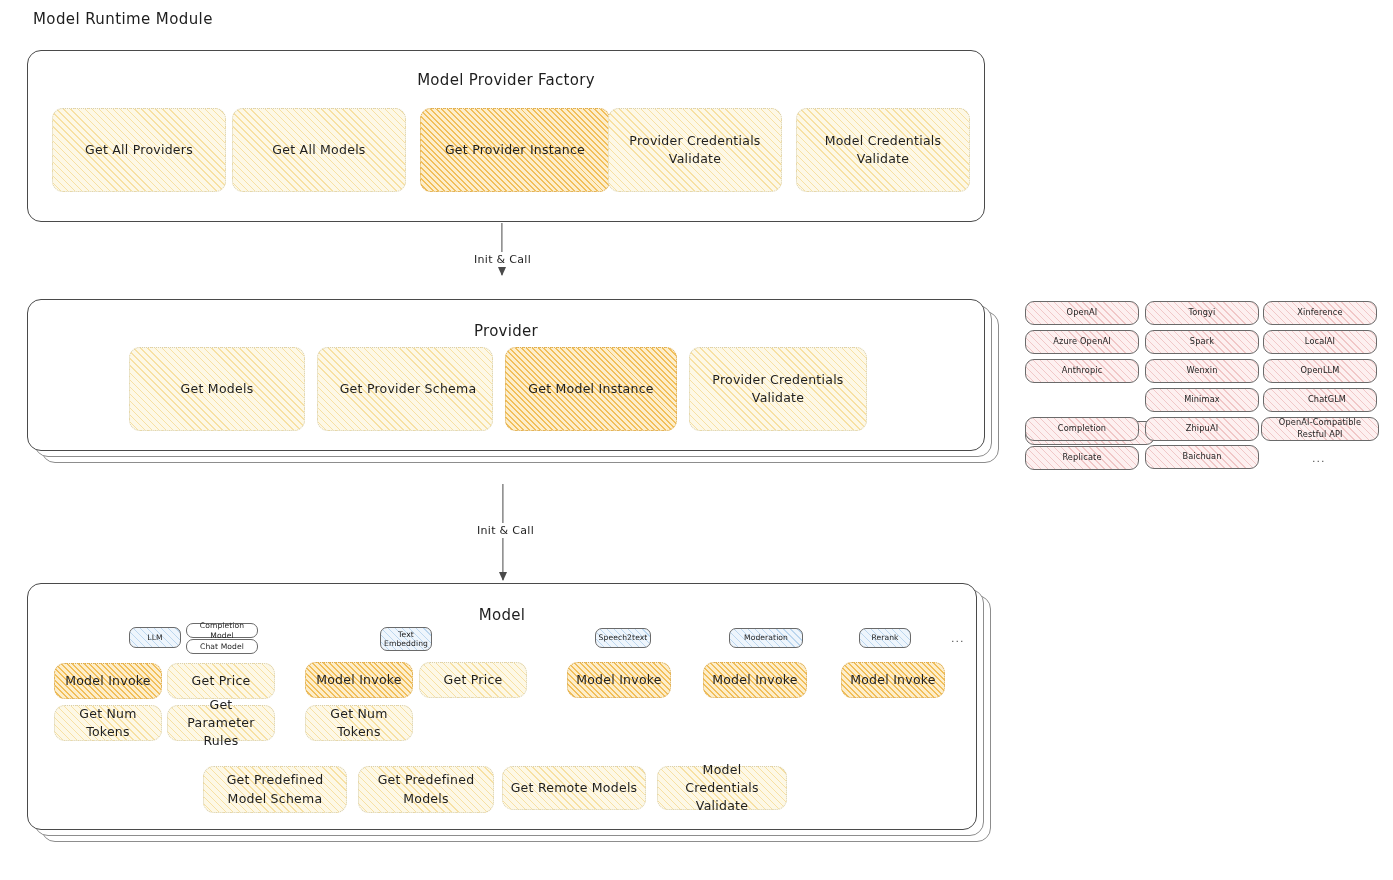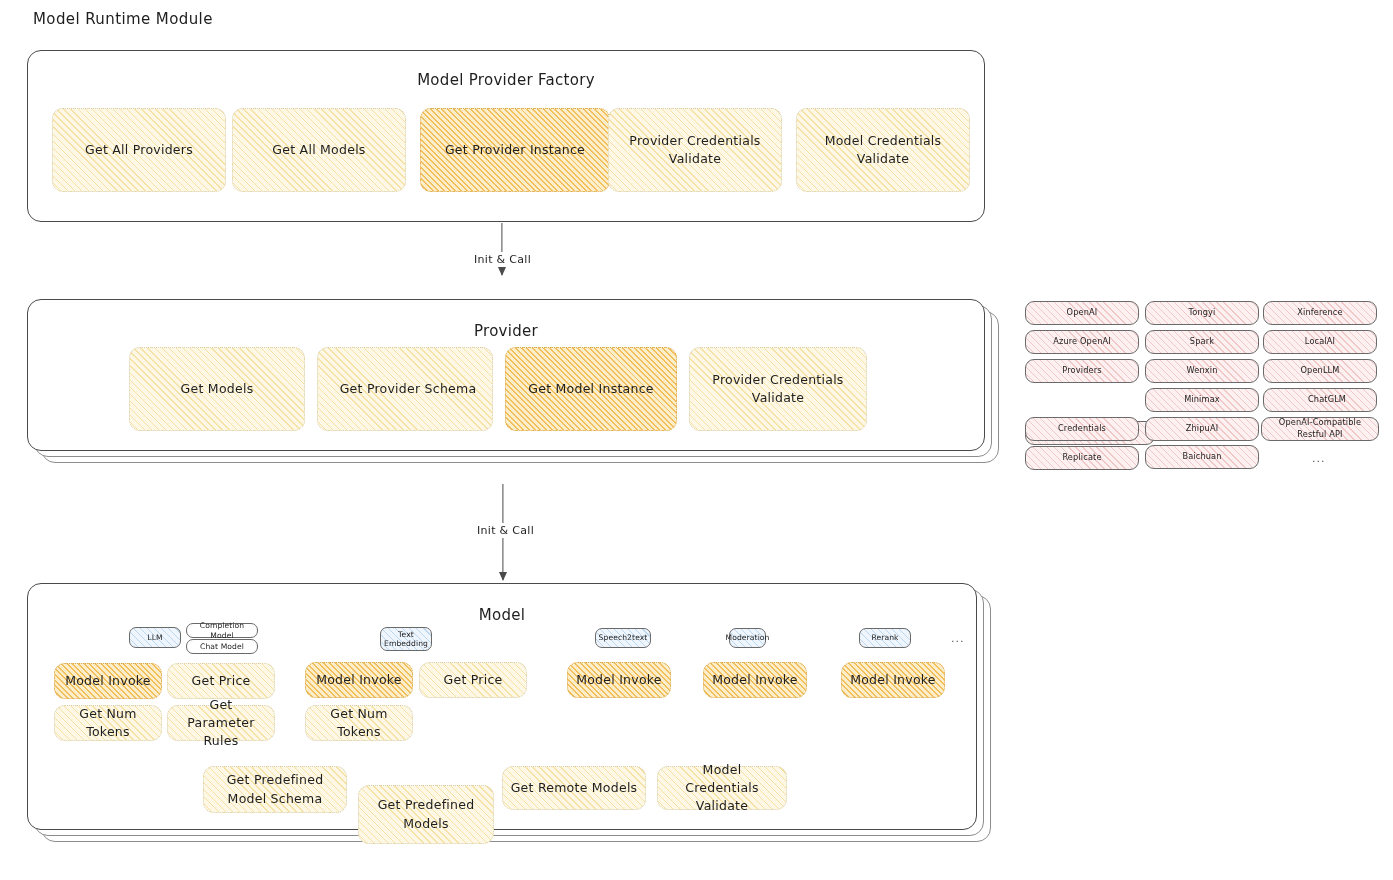--- a/index.html
+++ b/index.html
@@ -140,23 +140,23 @@
   <div class="card" style="left:27px;top:299px;width:958px;height:152px;">
     <div class="card-title" style="top:22px;">Provider</div>
   </div>
   <div class="box cream" style="left:129px;top:347px;width:176px;height:84px;">Get Models</div>
   <div class="box cream" style="left:317px;top:347px;width:176px;height:84px;padding-left:12px;">Get Provider Schema</div>
   <div class="box amber" style="left:505px;top:347px;width:172px;height:84px;">Get Model Instance</div>
   <div class="box cream" style="left:689px;top:347px;width:178px;height:84px;">Provider Credentials Validate</div>
 
   <div class="box pink" style="left:1025px;top:301px;width:114px;height:24px;">OpenAI</div>
   <div class="box pink" style="left:1025px;top:330px;width:114px;height:24px;">Azure OpenAI</div>
-  <div class="box pink" style="left:1025px;top:359px;width:114px;height:24px;">Providers</div>
+  <div class="box pink" style="left:1025px;top:359px;width:114px;height:24px;">Anthropic</div>
   <div class="box pink" style="left:1025px;top:388px;width:130px;height:24px;margin-top:33px;">Cohere</div>
-  <div class="box pink" style="left:1025px;top:417px;width:114px;height:24px;">Credentials</div>
+  <div class="box pink" style="left:1025px;top:417px;width:114px;height:24px;">Completion</div>
   <div class="box pink" style="left:1025px;top:446px;width:114px;height:24px;">Replicate</div>
 
   <div class="box pink" style="left:1145px;top:301px;width:114px;height:24px;">Tongyi</div>
   <div class="box pink" style="left:1145px;top:330px;width:114px;height:24px;">Spark</div>
   <div class="box pink" style="left:1145px;top:359px;width:114px;height:24px;">Wenxin</div>
   <div class="box pink" style="left:1145px;top:388px;width:114px;height:24px;">Minimax</div>
   <div class="box pink" style="left:1145px;top:417px;width:114px;height:24px;">ZhipuAI</div>
   <div class="box pink" style="left:1145px;top:445px;width:114px;height:24px;">Baichuan</div>
 
   <div class="box pink" style="left:1263px;top:301px;width:114px;height:24px;">Xinference</div>
@@ -188,26 +188,26 @@
   <div class="box cream" style="left:167px;top:705px;width:108px;height:36px;">Get Parameter Rules</div>
 
   <div class="box blue" style="left:380px;top:627px;width:52px;height:24px;">Text Embedding</div>
   <div class="box amber" style="left:305px;top:662px;width:108px;height:36px;">Model Invoke</div>
   <div class="box cream" style="left:419px;top:662px;width:108px;height:36px;">Get Price</div>
   <div class="box cream" style="left:305px;top:705px;width:108px;height:36px;">Get Num Tokens</div>
 
   <div class="box blue" style="left:595px;top:628px;width:56px;height:20px;">Speech2text</div>
   <div class="box amber" style="left:567px;top:662px;width:104px;height:36px;">Model Invoke</div>
 
-  <div class="box blue" style="left:729px;top:628px;width:37px;height:20px;">Moderation</div>
+  <div class="box blue" style="left:729px;top:628px;width:74px;height:20px;">Moderation</div>
   <div class="box amber" style="left:703px;top:662px;width:104px;height:36px;">Model Invoke</div>
 
   <div class="box blue" style="left:859px;top:628px;width:52px;height:20px;">Rerank</div>
   <div class="box amber" style="left:841px;top:662px;width:104px;height:36px;">Model Invoke</div>
 
   <div class="ellipsis" style="left:951px;top:632px;">...</div>
 
   <div class="box cream" style="left:203px;top:766px;width:144px;height:47px;">Get Predefined Model Schema</div>
-  <div class="box cream" style="left:358px;top:766px;width:136px;height:59px;margin-top:19px;">Get Predefined Models</div>
+  <div class="box cream" style="left:358px;top:766px;width:136px;height:47px;">Get Predefined Models</div>
   <div class="box cream" style="left:502px;top:766px;width:144px;height:44px;">Get Remote Models</div>
   <div class="box cream" style="left:657px;top:766px;width:130px;height:44px;">Model Credentials Validate</div>
 
 </div>
 
 </body></html>

